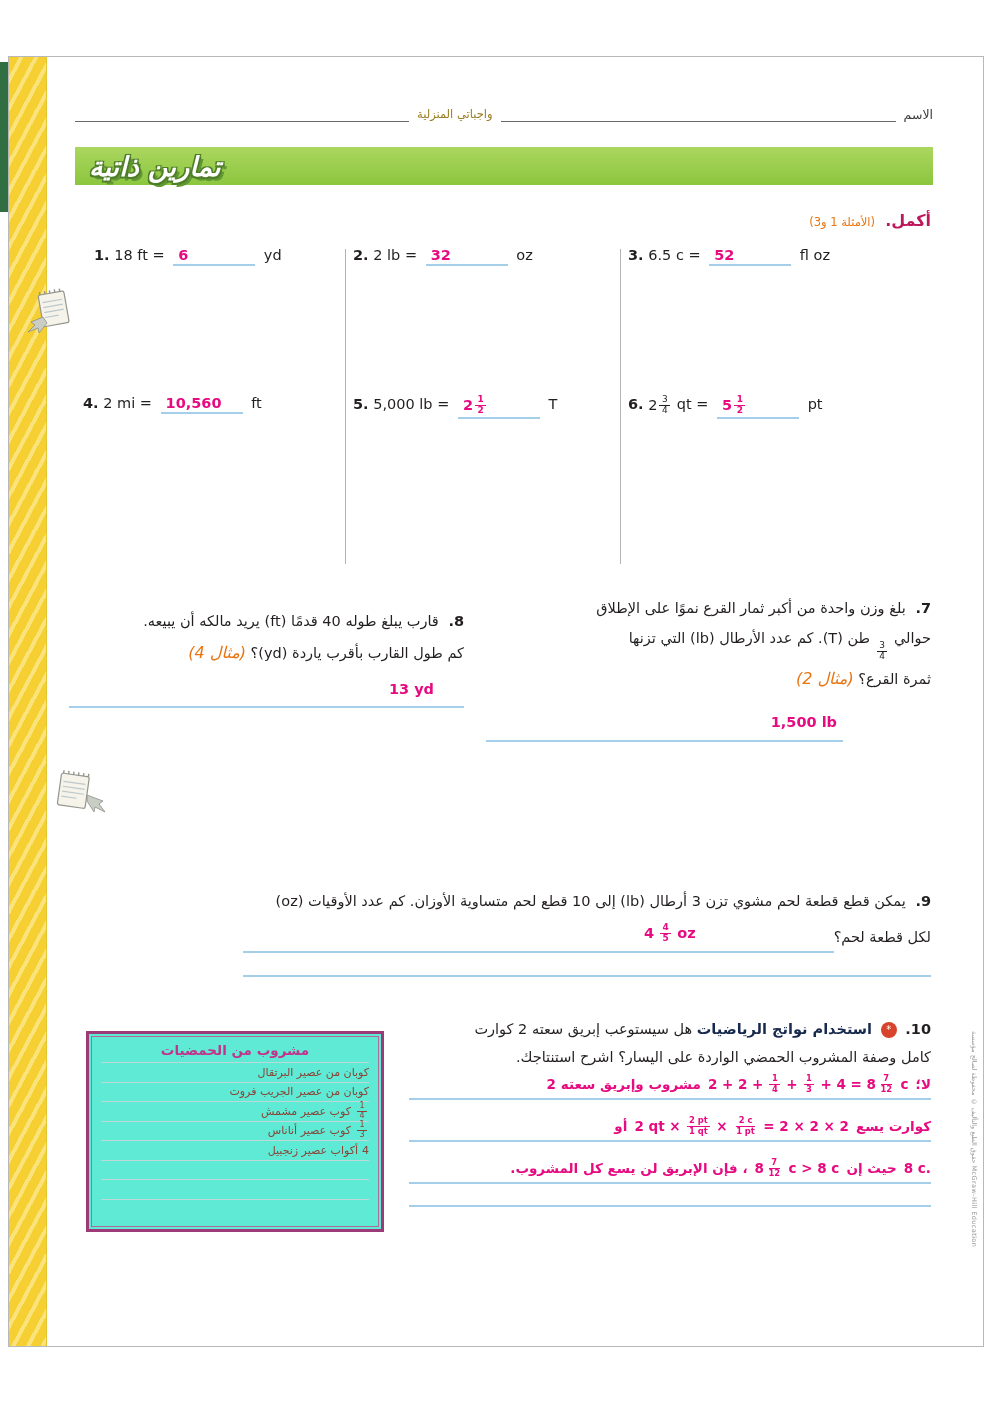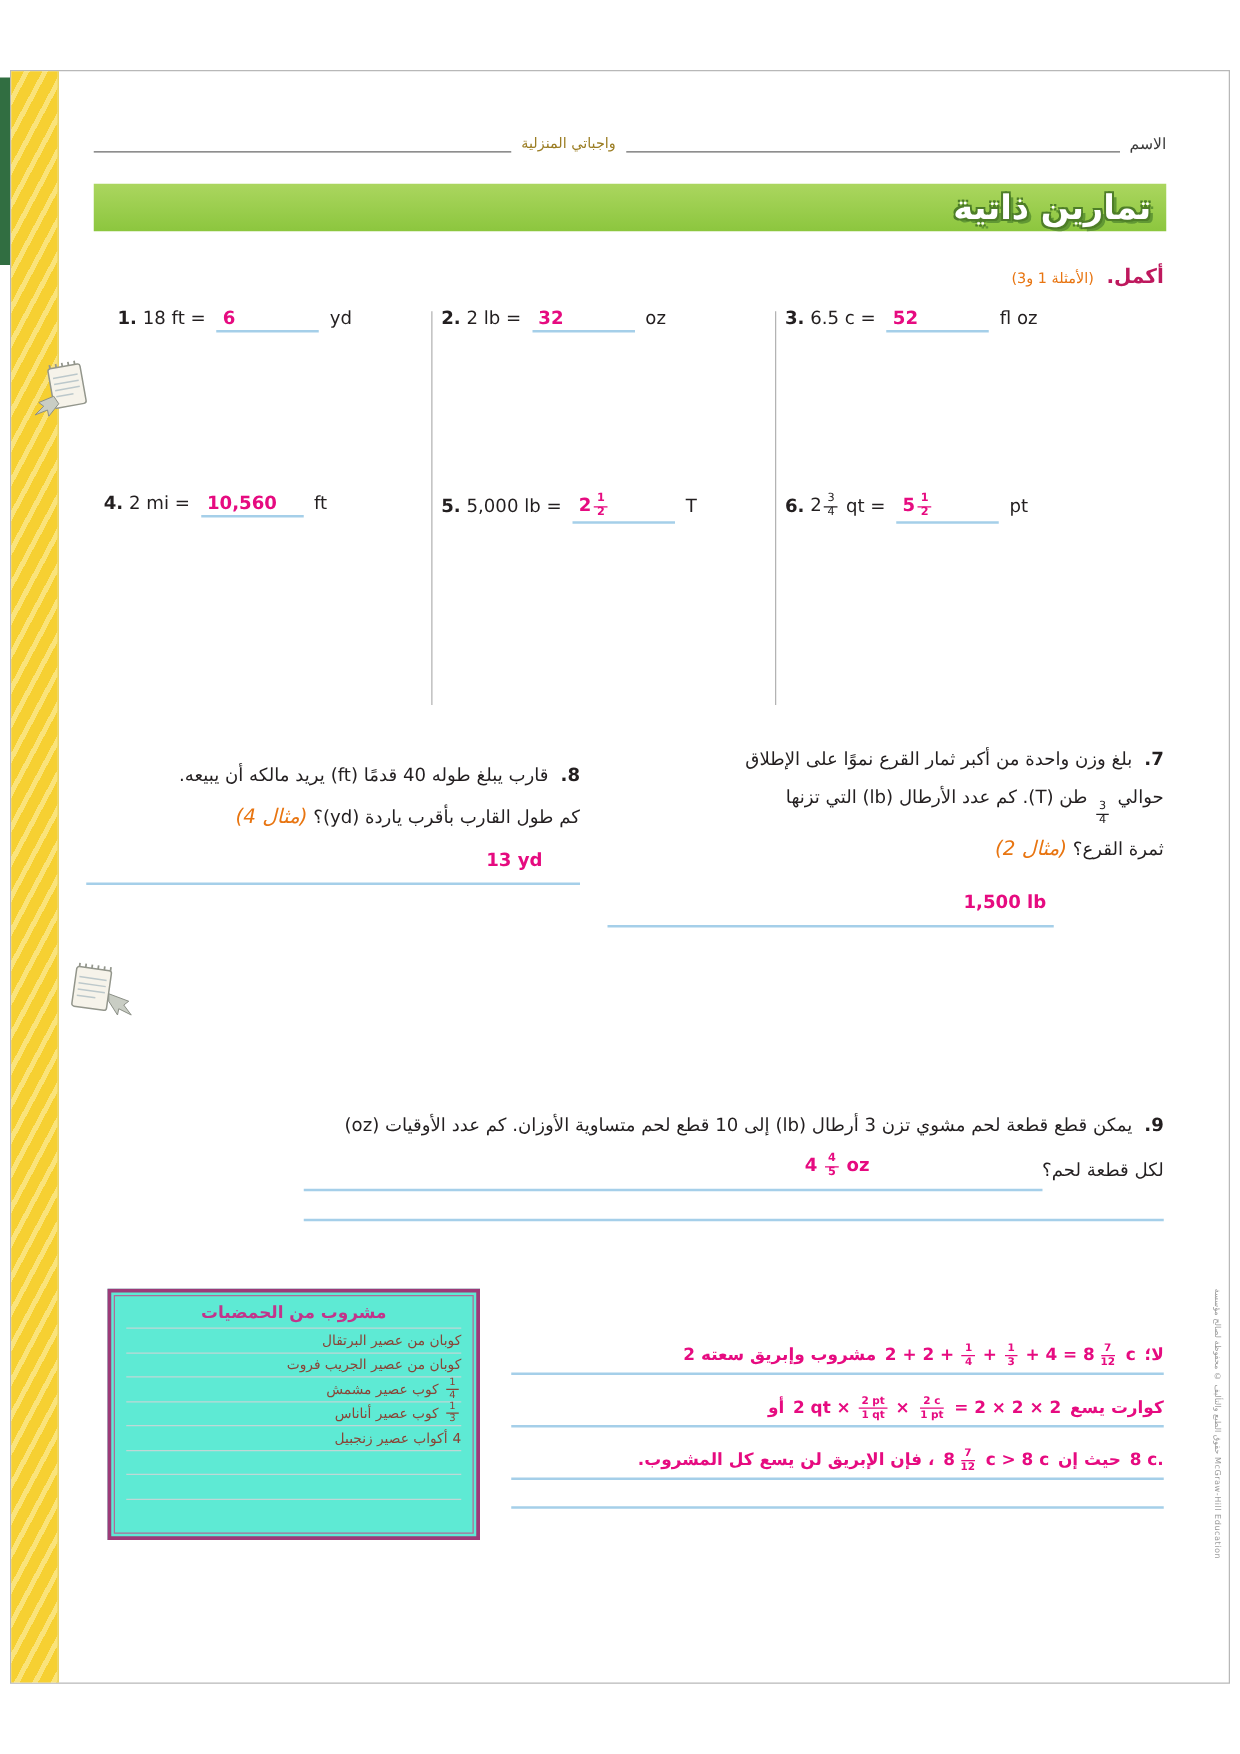--- a/index.html
+++ b/index.html
@@ -18,21 +18,21 @@
   .header-row { position:absolute; left:66px; right:50px; top:50px; display:flex; direction:rtl;
                 align-items:flex-end; gap:8px; font-size:12.5px; color:#3a3a3a; }
   .hline { border-bottom:1px solid #6a6a6a; height:14px; }
   .hline.l1 { width:395px; }
   .hline.l2 { flex:1; }
   .hw-label { color:#9b7d23; font-size:11.5px; padding-bottom:1px; }
 
   
   .banner { position:absolute; left:66px; top:90px; width:858px; height:38px;
             background:linear-gradient(#abd65f,#8cc63e); display:flex; align-items:center;
-            padding-left:14px; direction:rtl; }
+            justify-content:flex-end; padding-left:14px; direction:rtl;font-style:italic; }
   .banner-title { font-size:27px; font-weight:bold; color:#ffffff; padding-right:12px;
      text-shadow:-1.5px -1.5px 0 #4e7e28, 1.5px -1.5px 0 #4e7e28, -1.5px 1.5px 0 #4e7e28,
                  1.5px 1.5px 0 #4e7e28, 3.5px 3.5px 0 #619834; }
 
   .instruction { position:absolute; right:52px; top:154px; direction:rtl; text-align:right; }
   .instr-verb { font-weight:bold; font-size:16px; color:#be185d; }
   .instr-ref { font-size:11.5px; color:#e87511; margin-right:5px; }
 
   
   .conv { position:absolute; font-size:14.5px; white-space:nowrap; }
@@ -249,20 +249,31 @@
                 <span class="fn">4</span>
                 <span class="fd">5</span>
               </span>
               <span>oz</span>
             </span>
         </div>
       </div>
       <div class="p9-line2"></div>
     </div>
 
+    <div class="p10-text">
+      <div>
+        <span class="qnum" style="font-weight:bold;">10.</span>
+        <span class="badge">*</span>
+        <span class="p10-bold">استخدام نواتج الرياضيات</span>
+        <span>هل سيستوعب إبريق سعته 2 كوارت</span>
+      </div>
+      <div>
+        <span>كامل وصفة المشروب الحمضي الواردة على اليسار؟ اشرح استنتاجك.</span>
+      </div>
+    </div>
 
     <div class="card">
       <div class="card-inner">
         <div class="card-title">مشروب من الحمضيات</div>
         <div class="card-row">
           <span>كوبان من عصير البرتقال</span>
         </div>
         <div class="card-row">
           <span>كوبان من عصير الجريب فروت</span>
         </div>

